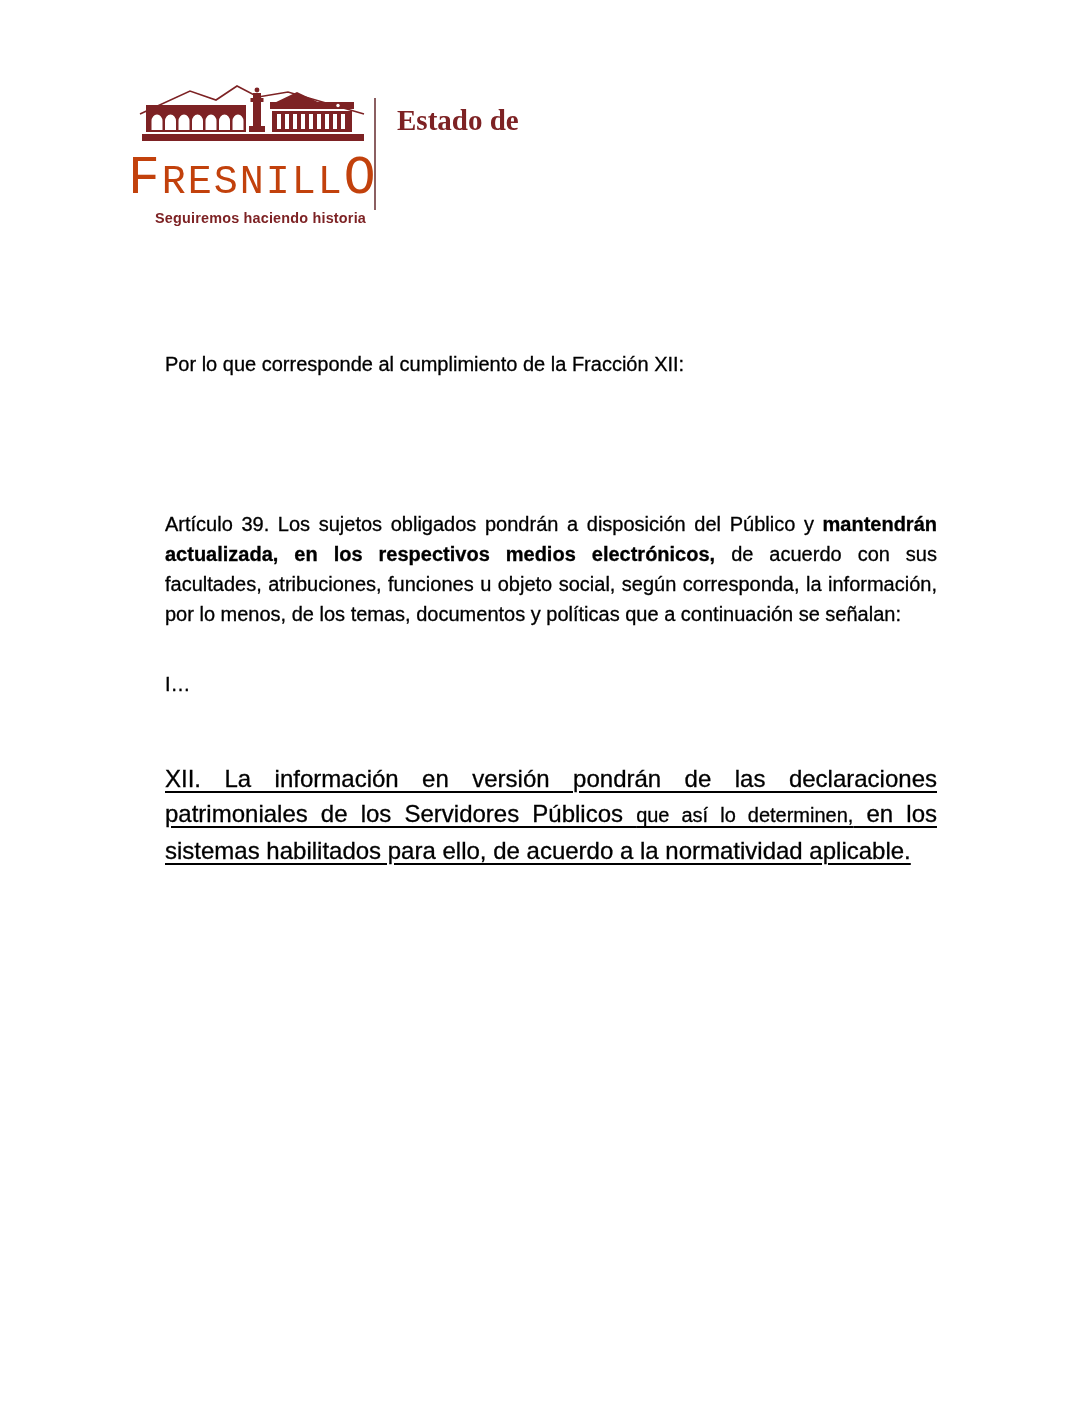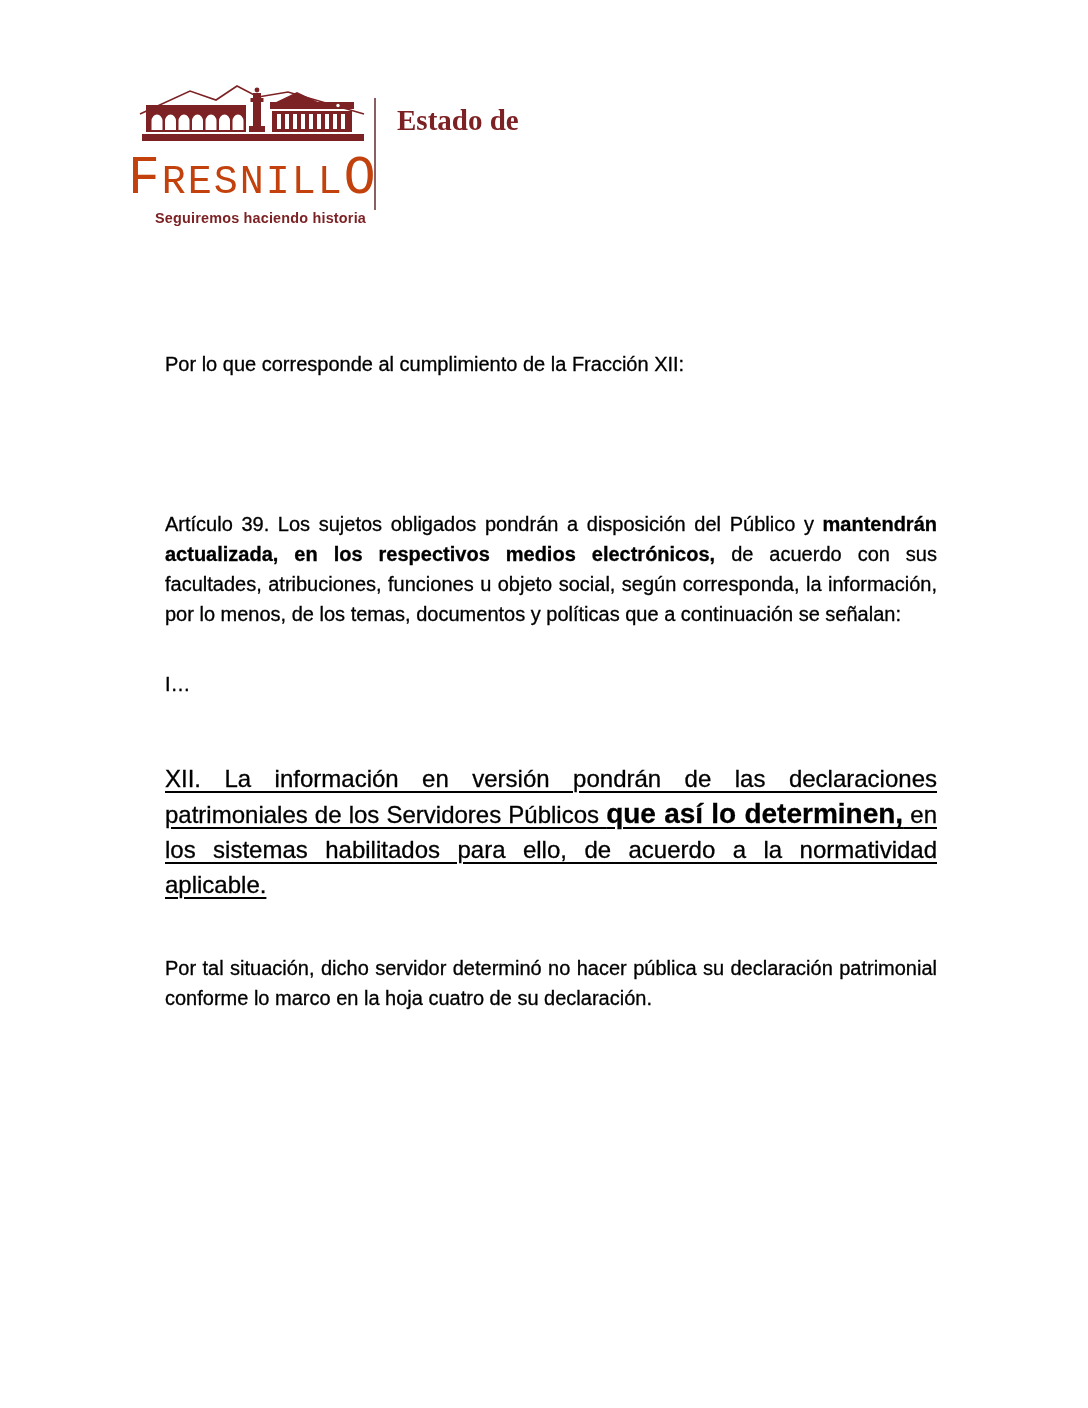--- a/index.html
+++ b/index.html
@@ -53,21 +53,21 @@
   .p-xii {
     top:760px;
     font-size:24px; line-height:35px;
     text-decoration:underline;
     text-decoration-thickness:2px;
     text-underline-offset:4px;
   }
   .p-situacion { top:952px; }
 
   .b   { font-weight:bold; }
-  .big { font-weight:bold; font-size:28px; }
+  .big { font-weight:normal; font-size:20px; }
 </style>
 </head>
 <body>
 
 <div class="page">
 
   <div class="logo-block">
     <svg class="skyline" width="228" height="62" viewBox="0 0 228 62">
       <g fill="none" stroke="#7d2224" stroke-width="1.6">
         <path d="M2 30 L52 7 L78 16 L99 2 L120 13"></path>
@@ -105,16 +105,15 @@
 
   <div class="unit">
     <div>Estado de</div>
   </div>
 
   <div class="doc">
     <p class="p-intro"><span>Por lo que corresponde al cumplimiento de la Fracción XII:</span></p>
     <p class="p-articulo"><span>Artículo 39. Los sujetos obligados pondrán a disposición del Público y </span><span class="b">mantendrán actualizada, en los respectivos medios electrónicos,</span><span> de acuerdo con sus facultades, atribuciones, funciones u objeto social, según corresponda, la información, por lo menos, de los temas, documentos y políticas que a continuación se señalan:</span></p>
     <p class="p-item-i">I…</p>
     <p class="p-xii"><span>XII. La información en versión pondrán de las declaraciones patrimoniales de los Servidores Públicos </span><span class="big">que así lo determinen,</span><span> en los sistemas habilitados para ello, de acuerdo a la normatividad aplicable.</span></p>
-    <p class="p-situacion"><span>Por tal situación, dicho servidor determinó no hacer pública su declaración patrimonial conforme lo marco en la hoja cuatro de su declaración.</span></p>
   </div>
 
 </div>
 
 </body></html>

